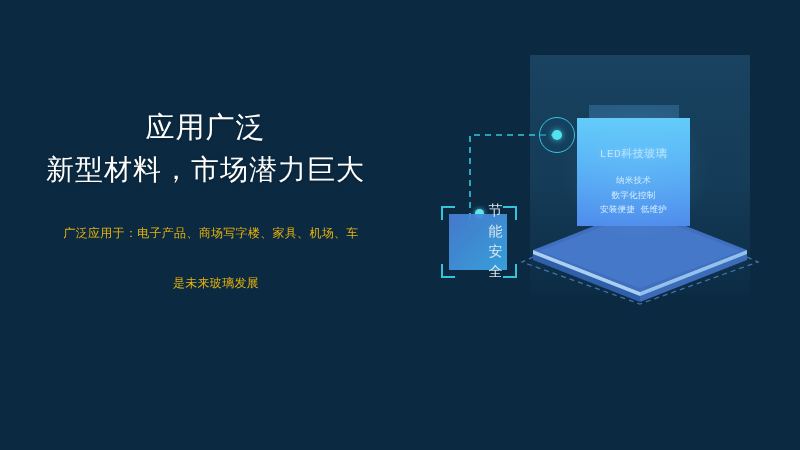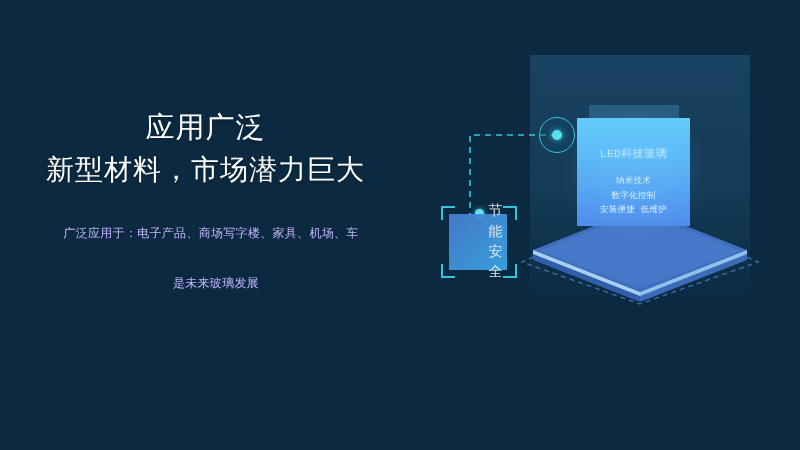--- a/index.html
+++ b/index.html
@@ -43,21 +43,21 @@
     text-shadow: 0 1px 3px rgba(0,0,0,0.35);
   }
   .headline .l1 { font-size: 29px; display: block; }
   .headline .l2 { font-size: 28px; display: block; margin-top: 8px; }
 
   .subcopy {
     position: absolute;
     left: 46px;
     top: 222px;
     width: 330px;
-    color: #c4b5fd;
+    color: #eab308;
     font-size: 12px;
     line-height: 2.1;
     letter-spacing: 0.3px;
   }
   .subcopy .ind { display: inline-block; }
   .subcopy .line3 { padding-left: 10px; }
 
   
   .connector {
     position: absolute;

